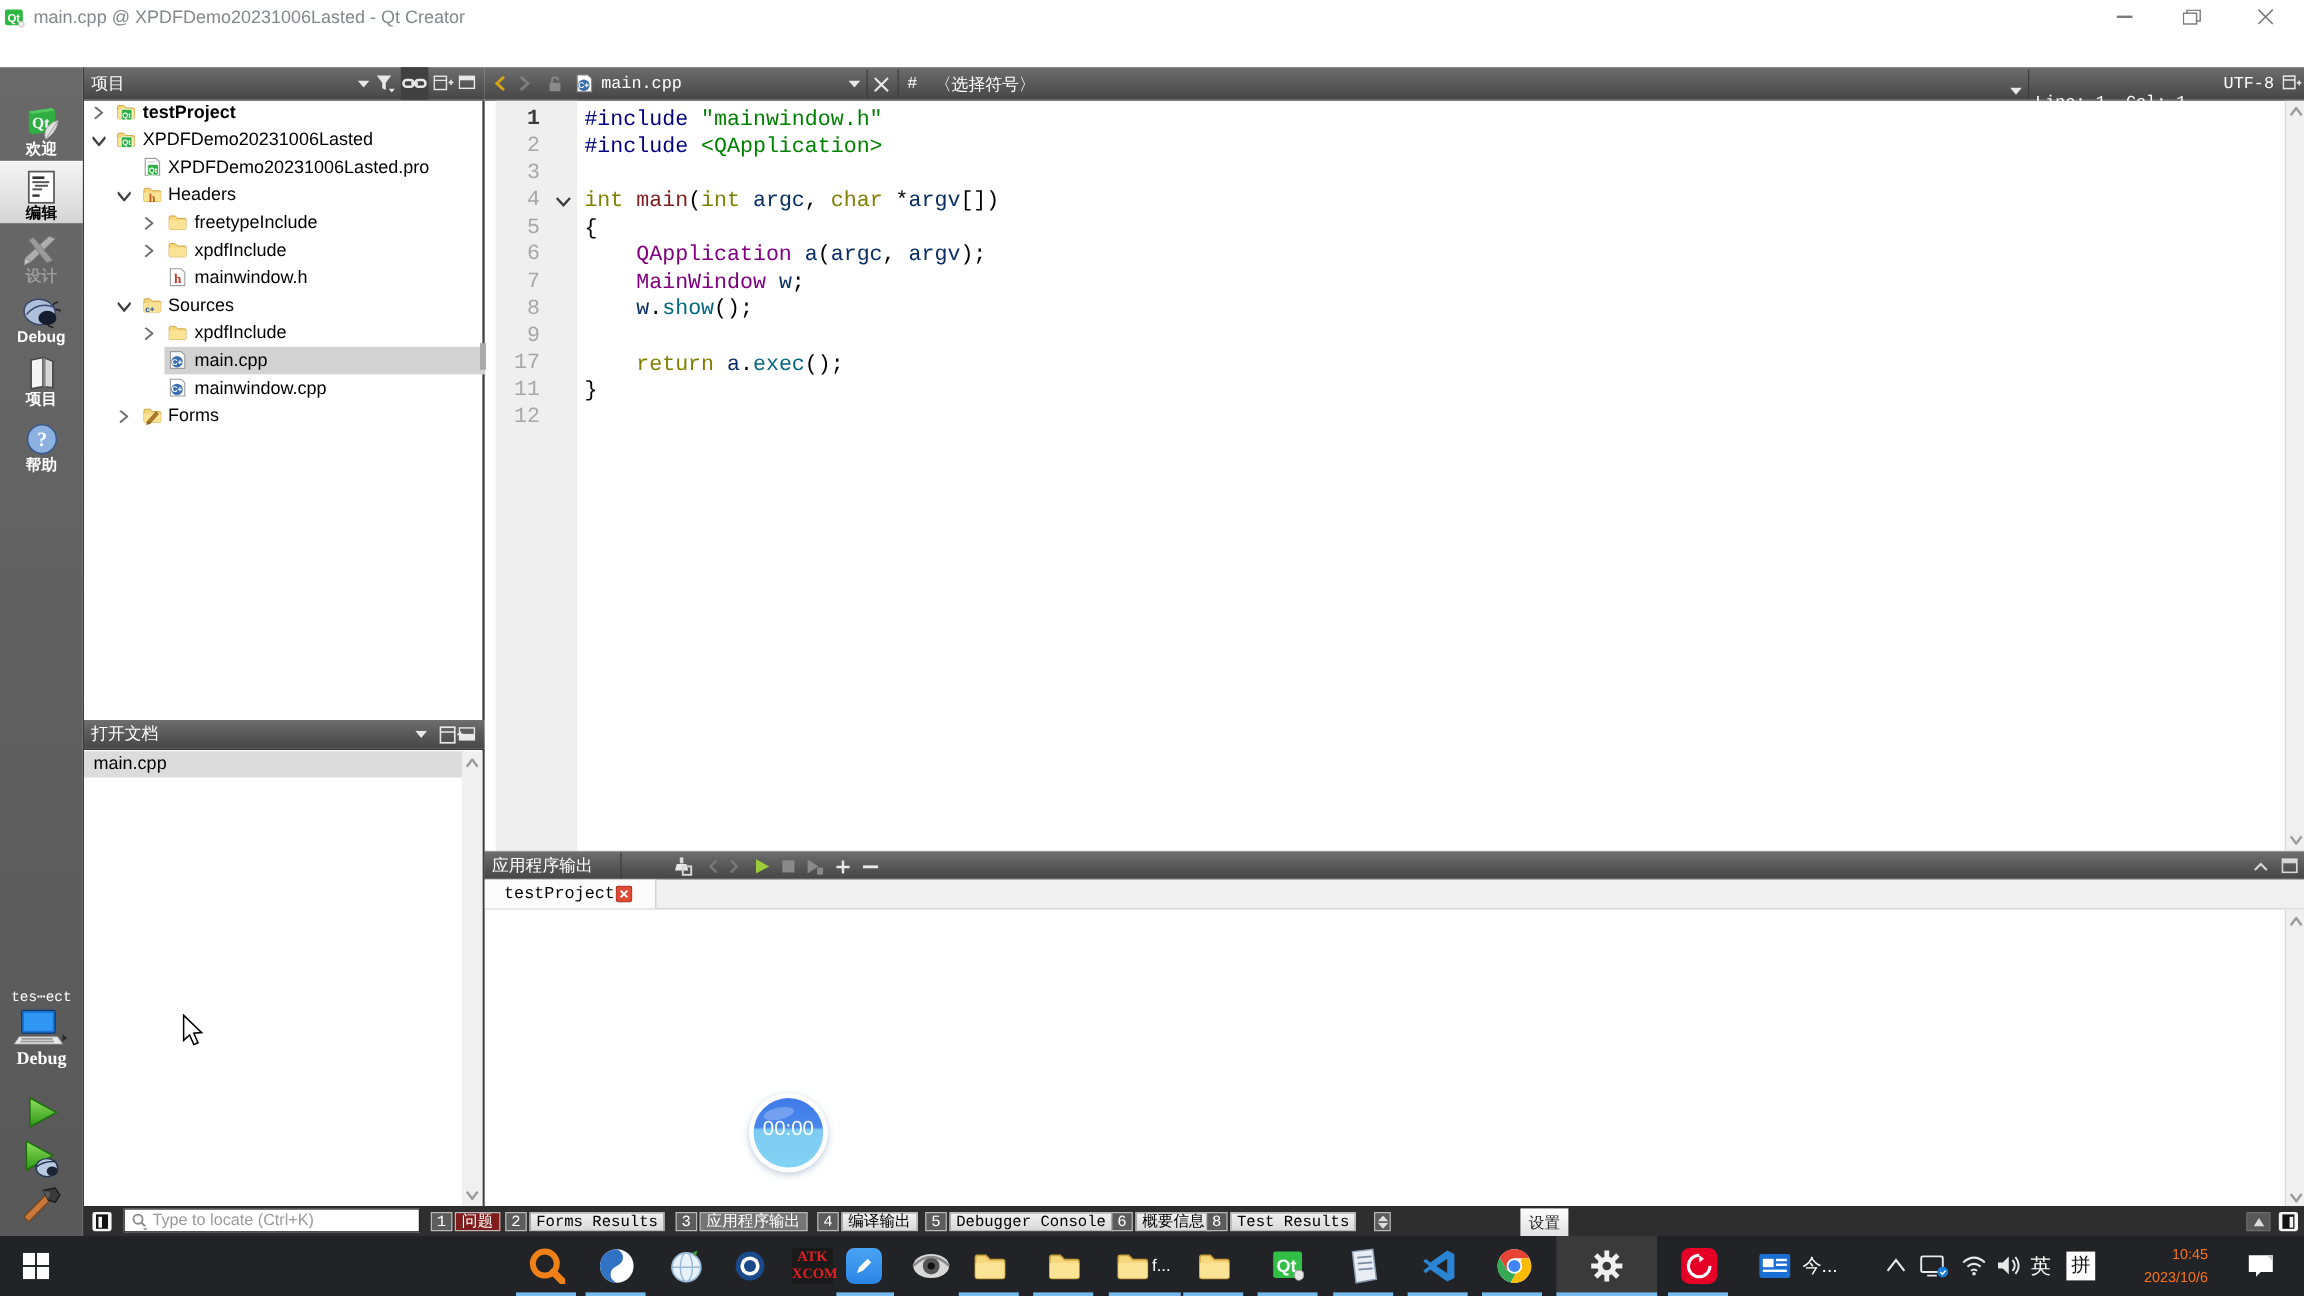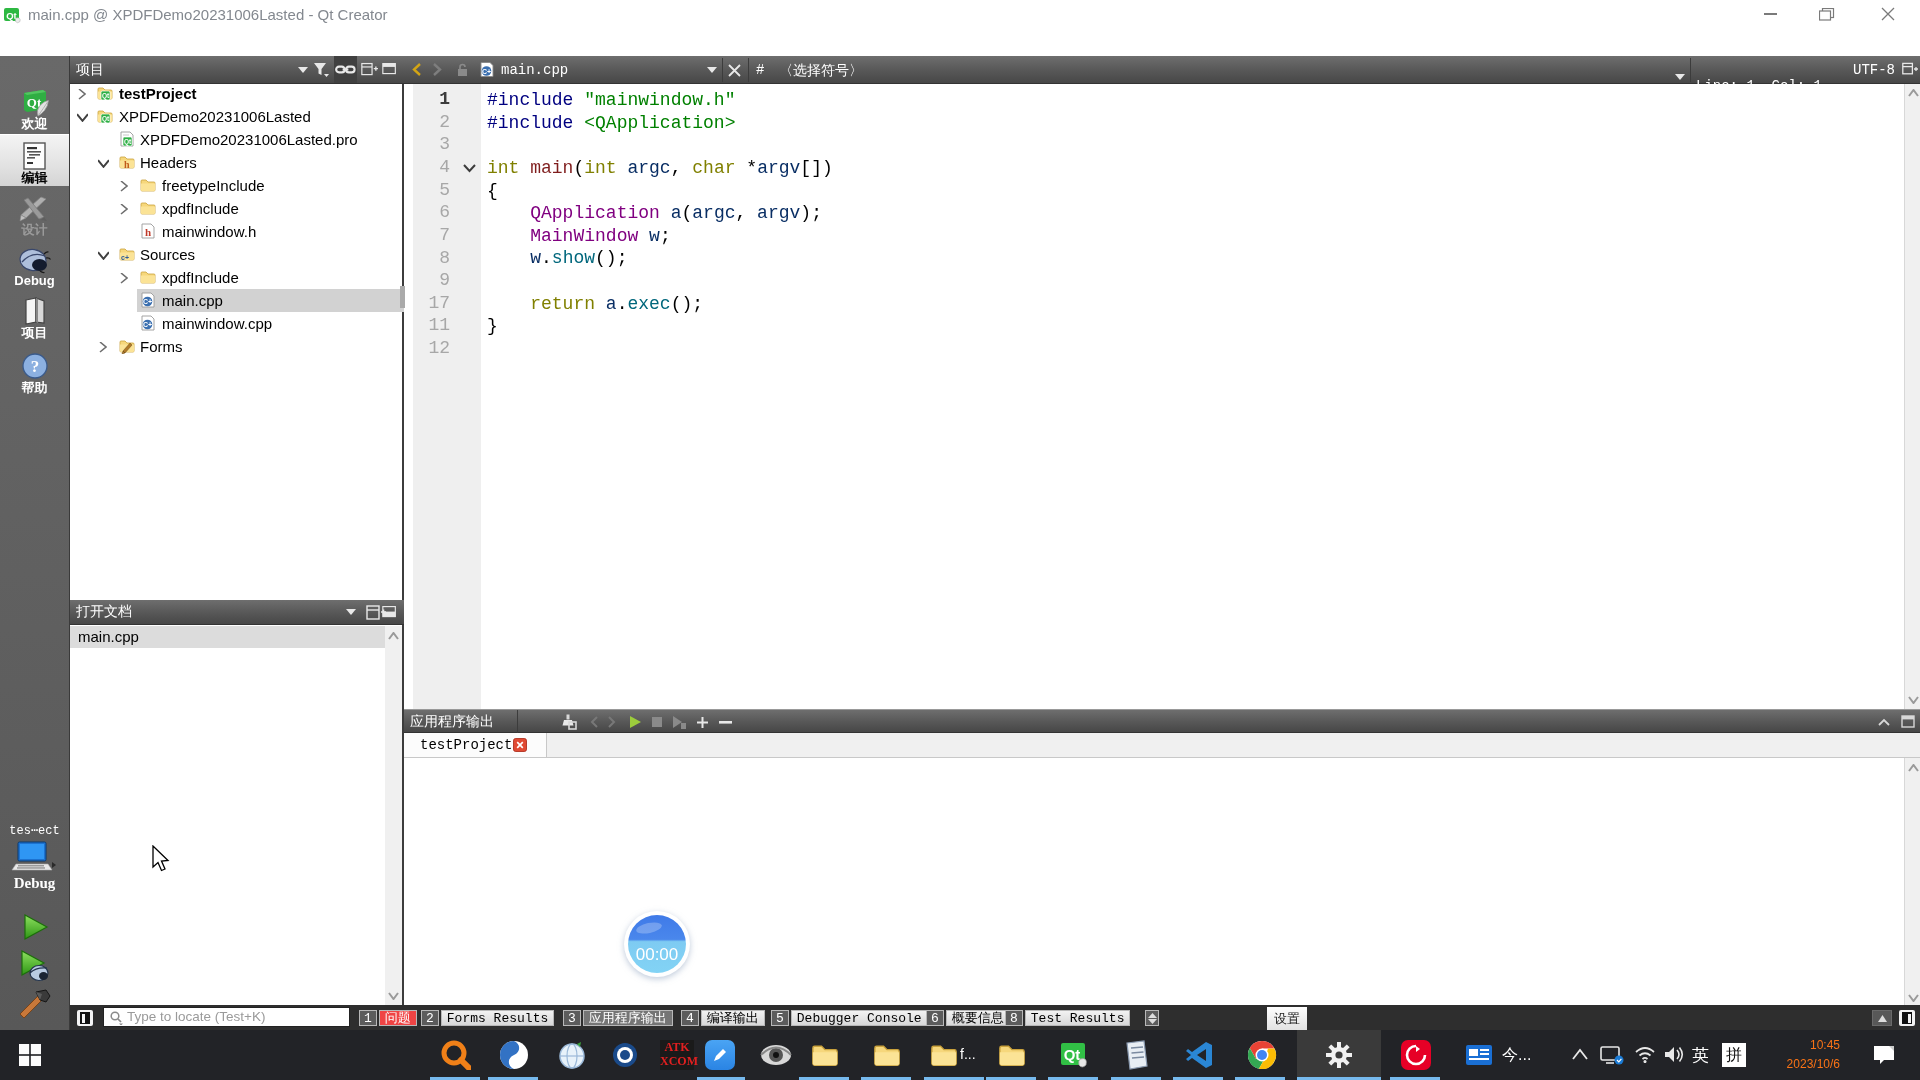--- a/index.html
+++ b/index.html
@@ -60,21 +60,21 @@
 .fn  { color:#00677c; }
 .fnb { color:#7f1d1d; font-weight:normal; }
 .ty  { color:#800080; }
 .lv  { color:#092e64; }
 
 
 .obtn { position:absolute; top:5px; height:16px; line-height:15px; font-size:13px; }
 .onum { display:inline-block; height:16px; padding:0 4px; background:#5c5c5c; border:1px solid #b8b8b8; color:#fff; font-family:"Liberation Mono",monospace; margin-right:2px; }
 .olbl { display:inline-block; height:16px; padding:0 5px; border:1px solid #b8b8b8; font-family:"Liberation Mono",monospace; }
 .olbl.light { background:linear-gradient(#f2f2f2,#d8d8d8); color:#000; }
-.olbl.dark  { background:#ef4444; color:#fff; }
+.olbl.dark  { background:#7f1d1d; color:#fff; }
 .olbl.mid   { background:#757575; color:#fff; }
 </style>
 </head>
 <body>
 <div id="root">
   <div class="abs" id="titlebar">
     <svg class="abs" style="left:4px;top:7px" width="18" height="17" viewBox="0 0 18 17">
       <rect x="0" y="1" width="15" height="13" rx="2" fill="#2db842"></rect>
       <text x="7.5" y="11.5" font-size="9.5" font-weight="bold" fill="#fff" text-anchor="middle" font-family="Liberation Sans">Qt</text>
       <path d="M12 11 Q17 10 16 14.5 Q13.5 17 11.5 14.5 Q11 12 12 11z" fill="#ececec" stroke="#aaa" stroke-width="0.5"></path>
@@ -542,21 +542,21 @@
           <rect x="0.5" y="0.5" width="14" height="14" rx="2.5" fill="#e04a33" stroke="#b03020" stroke-width="1"></rect>
           <path d="M4.5 4.5 L10.5 10.5 M10.5 4.5 L4.5 10.5" stroke="#fff" stroke-width="1.8"></path>
         </svg>
     </div>
   </div>
   <div class="abs" id="output-content">
 
     <div class="abs" style="left:220px;top:153px;width:66px;height:66px;border-radius:50%;background:#fff;box-shadow:0 2px 6px rgba(140,160,190,0.55);"></div>
     <div class="abs" style="left:224px;top:157px;width:58px;height:58px;border-radius:50%;background:linear-gradient(#3f7ae8 0%,#4a87ec 42%,#7ecbf2 46%,#82d3f5 100%);overflow:hidden;">
       <div style="position:absolute;left:8px;top:8px;width:26px;height:10px;border-radius:50%;background:rgba(255,255,255,0.25);transform:rotate(-12deg);"></div>
-      <div style="position:absolute;left:0;top:16px;width:100%;text-align:center;color:#fff;font-size:17px;font-family:'Liberation Sans';margin-top:14px;">00:00</div>
+      <div style="position:absolute;left:0;top:16px;width:100%;text-align:center;color:#fff;font-size:17px;font-family:'Liberation Sans';">00:00</div>
     </div>
 
     <div style="position:absolute;right:0;top:0;width:16px;height:250px;background:#f0f0f0;border-left:1px solid #d8d8d8;">
       <svg style="position:absolute;left:3px;top:6px" width="11" height="8" viewBox="0 0 11 8">
           <path d="M1 7 L5.5 1 L10 7" fill="none" stroke="#9a9a9a" stroke-width="2"></path>
         </svg>
       <svg style="position:absolute;left:3px;top:236px" width="11" height="8" viewBox="0 0 11 8">
           <path d="M1 1 L5.5 7 L10 1" fill="none" stroke="#9a9a9a" stroke-width="2"></path>
         </svg>
     </div>
@@ -571,21 +571,21 @@
       <div style="position:absolute;left:3px;top:2px;width:10px;height:12px;background:#111;"></div>
       <div style="position:absolute;left:4.5px;top:3.5px;width:3px;height:9px;background:#f4f4f4;"></div>
     </div>
 
     <div class="abs" style="left:33px;top:2px;width:247px;height:20px;background:#fff;border:1px solid #222;">
       <svg style="position:absolute;left:5px;top:3px" width="15" height="14" viewBox="0 0 15 14">
           <circle cx="6" cy="5" r="3.8" fill="none" stroke="#8a8a8a" stroke-width="1.5"></circle>
           <line x1="9" y1="8" x2="12" y2="11" stroke="#8a8a8a" stroke-width="1.7"></line>
           <path d="M10 12.5 l4 0 l-2 2 z" fill="#8a8a8a"></path>
         </svg>
-      <span style="position:absolute;left:23px;top:1px;font-size:13.5px;color:#9a9a9a;">Type to locate (Test+K)</span>
+      <span style="position:absolute;left:23px;top:1px;font-size:13.5px;color:#9a9a9a;">Type to locate (Ctrl+K)</span>
     </div>
     <div class="obtn" style="left:289px"><span class="onum">1</span><span class="olbl dark">问题</span></div>
     <div class="obtn" style="left:351px"><span class="onum">2</span><span class="olbl light">Forms Results</span></div>
     <div class="obtn" style="left:493px"><span class="onum">3</span><span class="olbl mid">应用程序输出</span></div>
     <div class="obtn" style="left:611px"><span class="onum">4</span><span class="olbl light">编译输出</span></div>
     <div class="obtn" style="left:701px"><span class="onum">5</span><span class="olbl light">Debugger Console</span></div>
     <div class="obtn" style="left:856px"><span class="onum">6</span><span class="olbl light">概要信息</span></div>
     <div class="obtn" style="left:935px"><span class="onum">8</span><span class="olbl light">Test Results</span></div>
 
     <div class="abs" style="left:1075px;top:5px;width:14px;height:16px;background:#5c5c5c;border:1px solid #b8b8b8;">

